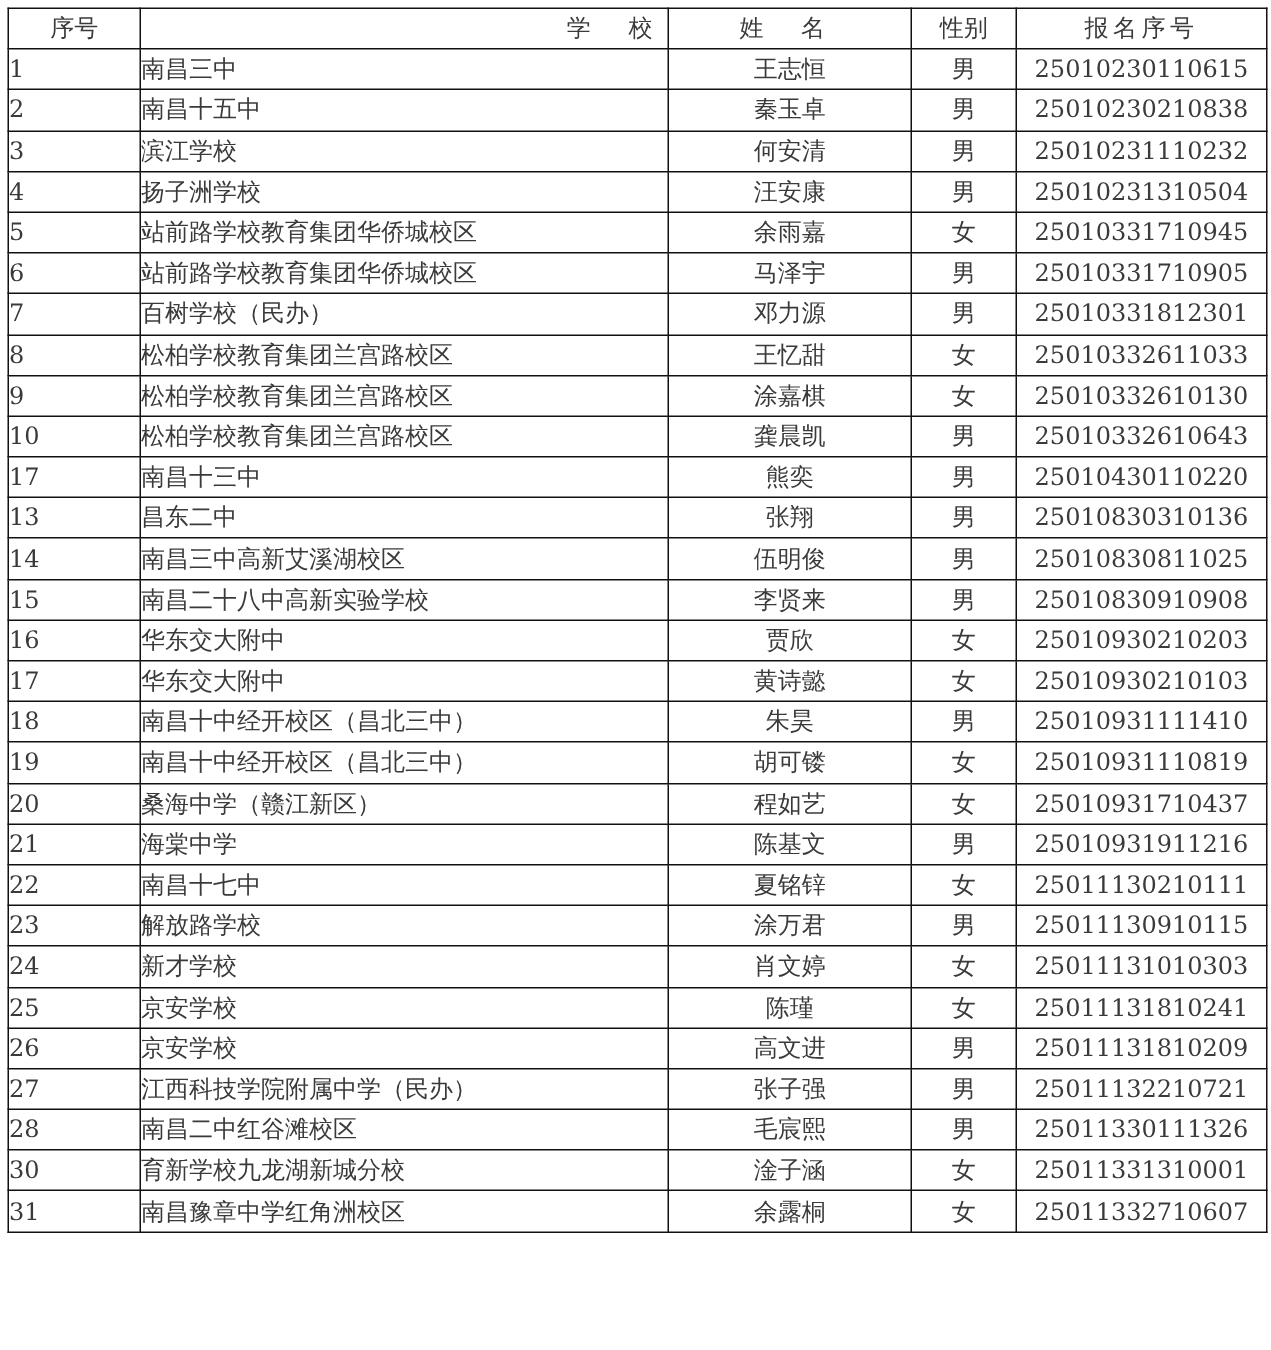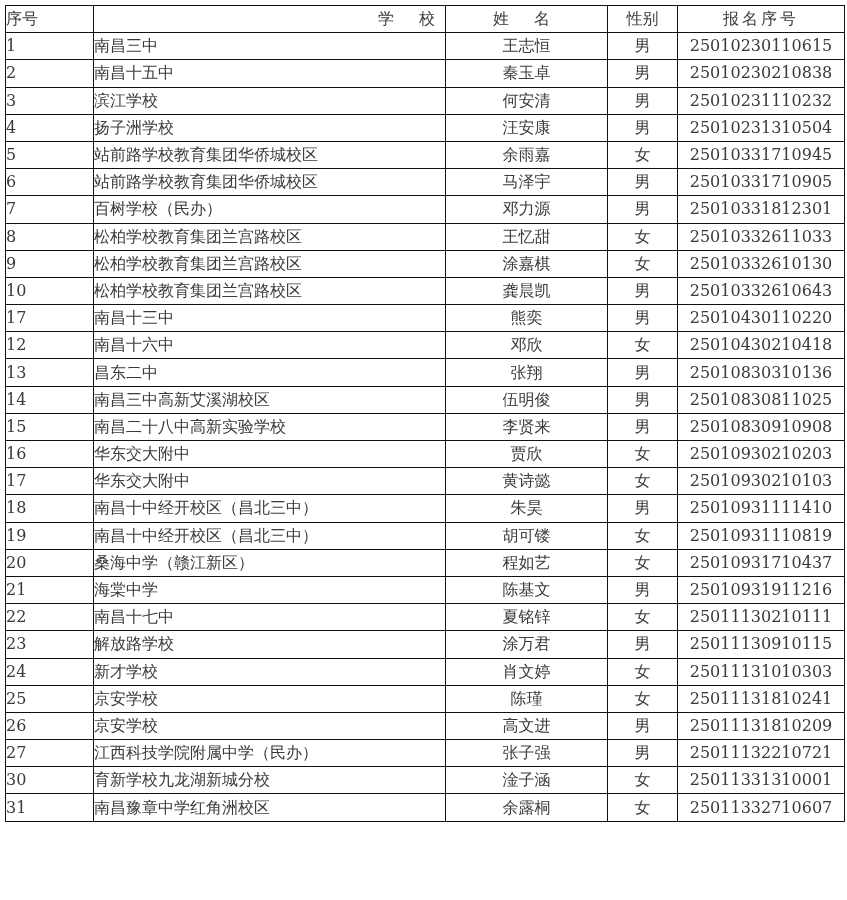--- a/index.html
+++ b/index.html
@@ -32,21 +32,21 @@
     line-height: 26px;
     white-space: nowrap;
     overflow: hidden;
   }
   col.c-idx { width: 88px; }
   col.c-school { width: 352px; }
   col.c-name { width: 162px; }
   col.c-gender { width: 70px; }
   col.c-reg { width: 167px; }
 
-  th.h-idx { text-align: left; padding-left: 4px; font-size: 18px; color: #333; }
+  th.h-idx { text-align: center; padding-left: 4px; font-size: 18px; color: #333; }
   th.h-school { text-align: right; padding-left: 9px; font-size: 18px; color: #333; letter-spacing: 10px; }
   th.h-name { text-align: center; font-size: 18px; color: #333; letter-spacing: 10px; }
   th.h-gender { font-size: 18px; color: #333; }
   th.h-reg { text-align: center; font-size: 18px; color: #333; letter-spacing: 3px; margin-top: 11px; }
 
   td.idx {
     text-align: left;
     padding-left: 6px;
     font-family: "Liberation Sans", "DejaVu Sans", sans-serif;
     font-size: 18px;
@@ -154,27 +154,20 @@
         <td class="reg">25010332610643</td>
       </tr>
       <tr>
         <td class="idx">17</td>
         <td class="school">南昌十三中</td>
         <td class="name">熊奕</td>
         <td class="gender">男</td>
         <td class="reg">25010430110220</td>
       </tr>
       <tr>
-        <td class="idx">12</td>
-        <td class="school">南昌十六中</td>
-        <td class="name">邓欣</td>
-        <td class="gender">女</td>
-        <td class="reg">25010430210418</td>
-      </tr>
-      <tr>
         <td class="idx">13</td>
         <td class="school">昌东二中</td>
         <td class="name">张翔</td>
         <td class="gender">男</td>
         <td class="reg">25010830310136</td>
       </tr>
       <tr>
         <td class="idx">14</td>
         <td class="school">南昌三中高新艾溪湖校区</td>
         <td class="name">伍明俊</td>
@@ -266,20 +259,27 @@
         <td class="reg">25011131810209</td>
       </tr>
       <tr>
         <td class="idx">27</td>
         <td class="school">江西科技学院附属中学（民办）</td>
         <td class="name">张子强</td>
         <td class="gender">男</td>
         <td class="reg">25011132210721</td>
       </tr>
       <tr>
+        <td class="idx">28</td>
+        <td class="school">南昌二中红谷滩校区</td>
+        <td class="name">毛宸熙</td>
+        <td class="gender">男</td>
+        <td class="reg">25011330111326</td>
+      </tr>
+      <tr>
         <td class="idx">30</td>
         <td class="school">育新学校九龙湖新城分校</td>
         <td class="name">淦子涵</td>
         <td class="gender">女</td>
         <td class="reg">25011331310001</td>
       </tr>
       <tr>
         <td class="idx">31</td>
         <td class="school">南昌豫章中学红角洲校区</td>
         <td class="name">余露桐</td>

